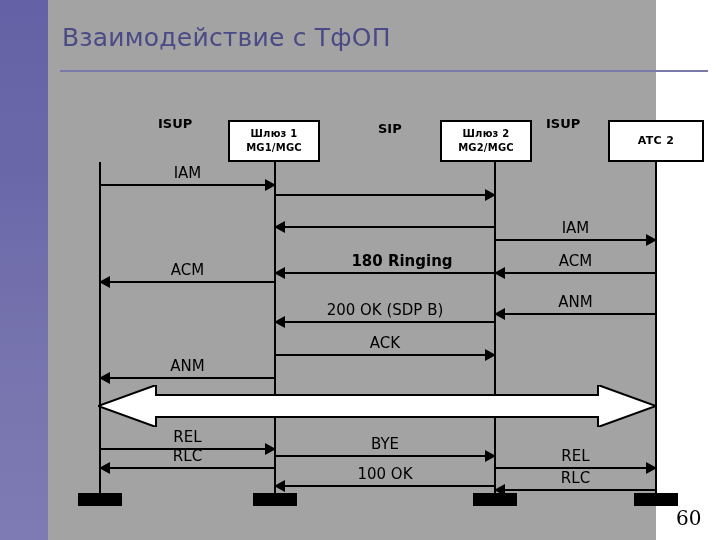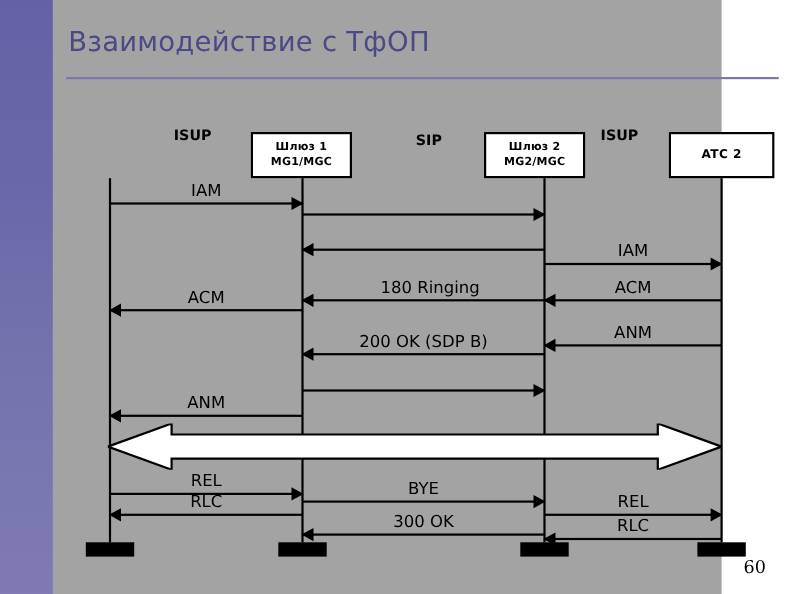--- a/index.html
+++ b/index.html
@@ -45,21 +45,21 @@
   #title-rule {
     position: absolute;
     left: 60px; top: 70px;
     width: 648px; height: 2px;
     background: #7b78ad;
   }
   #page-number {
     position: absolute;
     left: 676px; top: 506px;
     font-family: "DejaVu Serif", serif;
-    font-size: 16px;
+    font-size: 20px;
     color: #000000;
   }
 
   
   #diagram {
     position: absolute;
     left: 0; top: 0;
     width: 720px; height: 540px;
   }
 
@@ -200,40 +200,41 @@
       <div class="msg to-left" style="left: 275px; top: 226px; width: 220px;">
         <span class="head"></span>
       </div>
       <div class="msg to-right" style="left: 495px; top: 239px; width: 161px;">
         <span class="head"></span>
       </div>
       <div class="msg-label" style="left: 495px; width: 161px; top: 219px;">IAM</div>
       <div class="msg to-left" style="left: 275px; top: 272px; width: 220px;">
         <span class="head"></span>
       </div>
-      <div class="msg-label" style="left: 281px; width: 220px; top: 252px;">180 Ringing</div>
+      <div class="msg-label" style="left: 292px; width: 220px; top: 252px; font-weight: bold;">180 Ringing</div>
       <div class="msg to-left" style="left: 495px; top: 272px; width: 161px;">
         <span class="head"></span>
       </div>
       <div class="msg-label" style="left: 495px; width: 161px; top: 252px;">ACM</div>
       <div class="msg to-left" style="left: 100px; top: 281px; width: 175px;">
         <span class="head"></span>
       </div>
       <div class="msg-label" style="left: 100px; width: 175px; top: 261px;">ACM</div>
       <div class="msg to-left" style="left: 495px; top: 313px; width: 161px;">
         <span class="head"></span>
       </div>
       <div class="msg-label" style="left: 495px; width: 161px; top: 293px;">ANM</div>
       <div class="msg to-left" style="left: 275px; top: 321px; width: 220px;">
         <span class="head"></span>
       </div>
       <div class="msg-label" style="left: 275px; width: 220px; top: 301px;">200 OK (SDP B)</div>
       <div class="msg to-right" style="left: 275px; top: 354px; width: 220px;">
         <span class="head"></span>
       </div>
+      <div class="msg-label" style="left: 275px; width: 220px; top: 334px;">ACK</div>
       <div class="msg to-left" style="left: 100px; top: 377px; width: 175px;">
         <span class="head"></span>
       </div>
       <div class="msg-label" style="left: 100px; width: 175px; top: 357px;">ANM</div>
       <div class="msg to-right" style="left: 100px; top: 448px; width: 175px;">
         <span class="head"></span>
       </div>
       <div class="msg-label" style="left: 100px; width: 175px; top: 428px;">REL</div>
       <div class="msg to-right" style="left: 275px; top: 455px; width: 220px;">
         <span class="head"></span>
@@ -243,21 +244,21 @@
         <span class="head"></span>
       </div>
       <div class="msg-label" style="left: 100px; width: 175px; top: 447px;">RLC</div>
       <div class="msg to-right" style="left: 495px; top: 467px; width: 161px;">
         <span class="head"></span>
       </div>
       <div class="msg-label" style="left: 495px; width: 161px; top: 447px;">REL</div>
       <div class="msg to-left" style="left: 275px; top: 485px; width: 220px;">
         <span class="head"></span>
       </div>
-      <div class="msg-label" style="left: 275px; width: 220px; top: 465px;">300 OK</div>
+      <div class="msg-label" style="left: 275px; width: 220px; top: 465px;">100 OK</div>
       <div class="msg to-left" style="left: 495px; top: 489px; width: 161px;">
         <span class="head"></span>
       </div>
       <div class="msg-label" style="left: 495px; width: 161px; top: 469px;">RLC</div>
     </div>
 
   <svg id="talk-arrow" viewBox="0 0 558 42" preserveAspectRatio="none">
     <polygon points="0,21 58,0 58,10 500,10 500,0 558,21 500,42 500,32 58,32 58,42" fill="#ffffff" stroke="#000000" stroke-width="2"></polygon>
   </svg>
 

